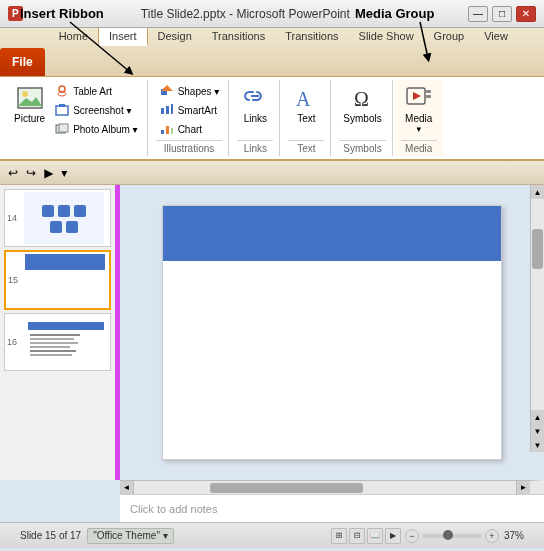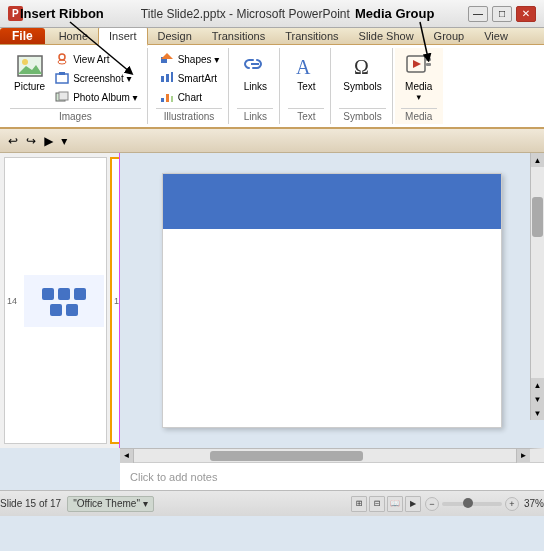--- a/index.html
+++ b/index.html
@@ -25,42 +25,42 @@
     .ribbon-group-content { display: flex; flex: 1; align-items: flex-start; gap: 2px; }
     .ribbon-group-label { text-align: center; font-size: 10px; color: #666; margin-top: 2px; padding-top: 2px; border-top: 1px solid #d0d0d0; }
     .ribbon-btn-large { display: flex; flex-direction: column; align-items: center; padding: 2px 4px; cursor: pointer; border-radius: 3px; min-width: 36px; }
     .ribbon-btn-large .icon { width: 28px; height: 28px; display: flex; align-items: center; justify-content: center; font-size: 20px; }
     .ribbon-btn-large .label { font-size: 10px; text-align: center; margin-top: 1px; }
     .ribbon-btn-small-group { display: flex; flex-direction: column; gap: 1px; }
     .ribbon-btn-small { display: flex; align-items: center; gap: 3px; padding: 1px 3px; cursor: pointer; border-radius: 2px; white-space: nowrap; font-size: 10px; height: 18px; }
     .ribbon-btn-small .icon { font-size: 12px; width: 16px; height: 16px; display: flex; align-items: center; justify-content: center; }
 
     
-    .file-btn { background: linear-gradient(to bottom, #d44000, #b83000); color: white; padding: 3px 12px; font-size: 12px; font-weight: bold; cursor: pointer; border-radius: 3px 3px 0 0; border: none; height: 16px; display: flex; align-items: center; }
+    .file-btn { background: linear-gradient(to bottom, #d44000, #b83000); color: white; padding: 3px 12px; font-size: 12px; font-weight: bold; cursor: pointer; border-radius: 3px 3px 0 0; border: none; height: 28px; display: flex; align-items: center; margin-top: 20px; }
 
     
     .quick-access { background: linear-gradient(to bottom, #f0e8d8, #ddd0b8); height: 24px; display: flex; align-items: center; padding: 0 6px; gap: 4px; border-bottom: 1px solid #c0b090; }
     .qa-btn { font-size: 12px; cursor: pointer; padding: 1px 2px; }
 
     
-    .slide-panel { width: 120px; background: #f0f0f0; border-right: 1px solid #d946ef; overflow-y: auto; padding: 4px; display: flex; gap: 3px; position: relative; }
+    .slide-panel { width: 120px; background: #f0f0f0; border-right: 5px solid #d946ef; overflow-y: auto; padding: 4px; display: flex; flex-direction: column; gap: 3px; position: relative; }
     .slide-thumb { border: 1px solid #ccc; background: white; cursor: pointer; padding: 2px; position: relative; display: flex; align-items: center; gap: 3px; }
     .slide-thumb.active { border: 2px solid #f0a000; }
     .slide-num { font-size: 9px; color: #666; min-width: 14px; }
     .slide-preview { width: 80px; height: 52px; background: white; overflow: hidden; position: relative; flex-shrink: 0; }
 
     
     .slide-area { flex: 1; background: #dce6f0; display: flex; align-items: center; justify-content: center; padding: 10px; position: relative; }
     .slide-canvas { background: white; width: 340px; height: 255px; border: 1px solid #ccc; position: relative; box-shadow: 2px 2px 5px rgba(0,0,0,0.2); }
     .slide-canvas-header { background: #4472c4; height: 55px; width: 100%; }
     .scroll-thumb-v { position: absolute; top: 30px; left: 1px; right: 1px; height: 40px; background: #aaa; border-radius: 3px; }
     .scroll-btn { height: 14px; background: #d0d0d0; display: flex; align-items: center; justify-content: center; font-size: 8px; cursor: pointer; }
 
     
-    .status-bar { background: linear-gradient(to bottom, #e8e8e8, #d8d8d8); height: 26px; display: flex; align-items: center; justify-content: space-between; padding: 0 0; border-top: 1px solid #bbb; font-size: 10px; color: #333; }
+    .status-bar { background: linear-gradient(to bottom, #e8e8e8, #d8d8d8); height: 26px; display: flex; align-items: center; justify-content: space-between; padding: 0 20px; border-top: 1px solid #bbb; font-size: 10px; color: #333; }
     .status-left { display: flex; align-items: center; gap: 6px; }
     .status-right { display: flex; align-items: center; gap: 4px; }
     .theme-btn { display: flex; align-items: center; gap: 3px; background: #d0d8d0; border: 1px solid #b0b8b0; padding: 1px 5px; border-radius: 2px; cursor: pointer; height: 16px; font-size: 10px; }
     .view-btns { display: flex; gap: 2px; }
     .view-btn { width: 16px; height: 16px; background: #e0e0e0; border: 1px solid #bbb; display: flex; align-items: center; justify-content: center; font-size: 8px; cursor: pointer; border-radius: 1px; }
     .zoom-area { display: flex; align-items: center; gap: 3px; }
     .zoom-slider { width: 60px; height: 4px; background: #ccc; border-radius: 2px; position: relative; }
     .zoom-thumb { position: absolute; top: -4px; left: 35%; width: 10px; height: 10px; background: #666; border-radius: 50%; cursor: pointer; }
     .zoom-btn { width: 14px; height: 14px; background: #e0e0e0; border: 1px solid #bbb; border-radius: 50%; display: flex; align-items: center; justify-content: center; font-size: 9px; cursor: pointer; }
 
@@ -131,21 +131,21 @@
           <div class="label">Picture</div>
         </div>
         <div class="ribbon-btn-small-group">
           <div class="ribbon-btn-small">
             <div class="icon">
               <svg width="14" height="14" viewBox="0 0 14 14">
                   <circle cx="7" cy="5" r="3" fill="none" stroke="#e06030" stroke-width="1.5"></circle>
                   <ellipse cx="7" cy="10" rx="4" ry="2" fill="none" stroke="#e06030" stroke-width="1"></ellipse>
                 </svg>
             </div>
-            <span>View Art</span>
+            <span>Table Art</span>
           </div>
           <div class="ribbon-btn-small">
             <div class="icon">
               <svg width="14" height="14" viewBox="0 0 14 14">
                   <rect x="1" y="3" width="12" height="9" fill="none" stroke="#4472c4" stroke-width="1.5"></rect>
                   <rect x="4" y="1" width="6" height="3" fill="#4472c4"></rect>
                 </svg>
             </div>
             <span>Screenshot ▾</span>
           </div>
@@ -153,21 +153,20 @@
             <div class="icon">
               <svg width="14" height="14" viewBox="0 0 14 14">
                   <rect x="1" y="3" width="9" height="8" fill="#d4e8d4" stroke="#666" stroke-width="1"></rect>
                   <rect x="4" y="2" width="9" height="8" fill="#e8e8e8" stroke="#888" stroke-width="1"></rect>
                 </svg>
             </div>
             <span>Photo Album ▾</span>
           </div>
         </div>
       </div>
-      <div class="ribbon-group-label">Images</div>
     </div>
 
     <div class="ribbon-group">
       <div class="ribbon-group-content">
         <div class="ribbon-btn-small-group">
           <div class="ribbon-btn-small">
             <div class="icon">
               <svg width="14" height="14" viewBox="0 0 14 14">
                   <rect x="1" y="5" width="6" height="6" fill="#4472c4"></rect>
                   <polygon points="7,1 13,7 1,7" fill="#ed7d31"></polygon>
@@ -308,32 +307,20 @@
             <rect x="4" y="16" width="50" height="2" fill="#888"></rect>
             <rect x="4" y="20" width="44" height="2" fill="#aaa"></rect>
             <rect x="4" y="24" width="48" height="2" fill="#aaa"></rect>
             <rect x="4" y="28" width="40" height="2" fill="#aaa"></rect>
             <rect x="4" y="32" width="46" height="2" fill="#888"></rect>
             <rect x="4" y="36" width="42" height="2" fill="#aaa"></rect>
           </svg>
         </div>
       </div>
 
-      <div class="slide-thumb">
-        <span class="slide-num">17</span>
-        <div class="slide-preview" style="padding:2px;">
-          <svg width="80" height="52" viewBox="0 0 80 52">
-            <rect width="80" height="52" fill="white"></rect>
-            <rect x="2" y="4" width="76" height="8" fill="#4472c4"></rect>
-            <rect x="4" y="16" width="50" height="2" fill="#888"></rect>
-            <rect x="4" y="20" width="44" height="2" fill="#aaa"></rect>
-            <rect x="4" y="24" width="48" height="2" fill="#aaa"></rect>
-          </svg>
-        </div>
-      </div>
     </div>
 
     <div class="slide-area">
       <div class="slide-canvas">
         <div class="slide-canvas-header"></div>
       </div>
 
       <div style="position:absolute; right:0; top:0; bottom:28px; width:14px; background:#e8e8e8; display:flex; flex-direction:column; border-left:1px solid #bbb;">
         <div class="scroll-btn">▲</div>
         <div style="flex:1; position:relative;">

